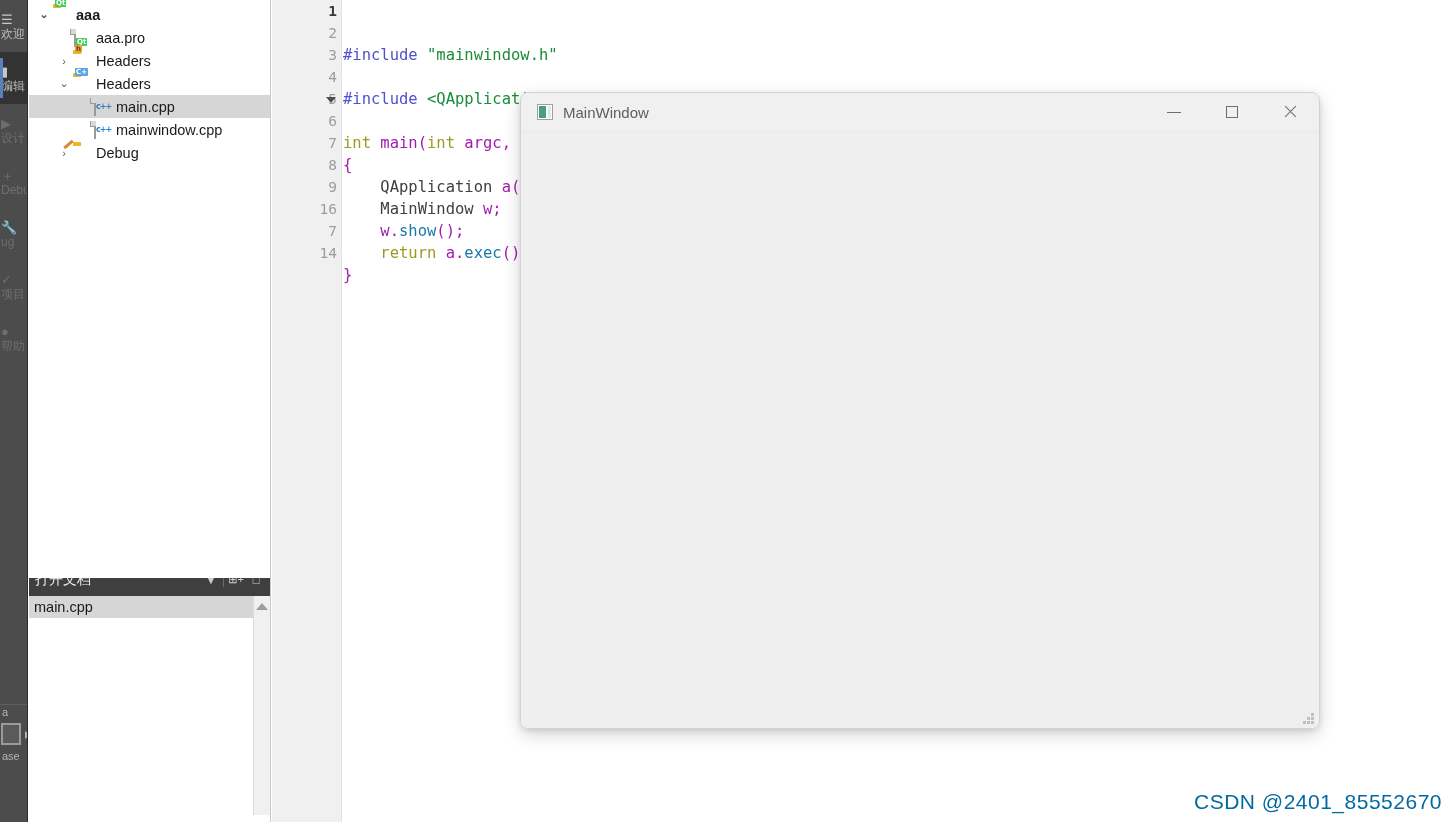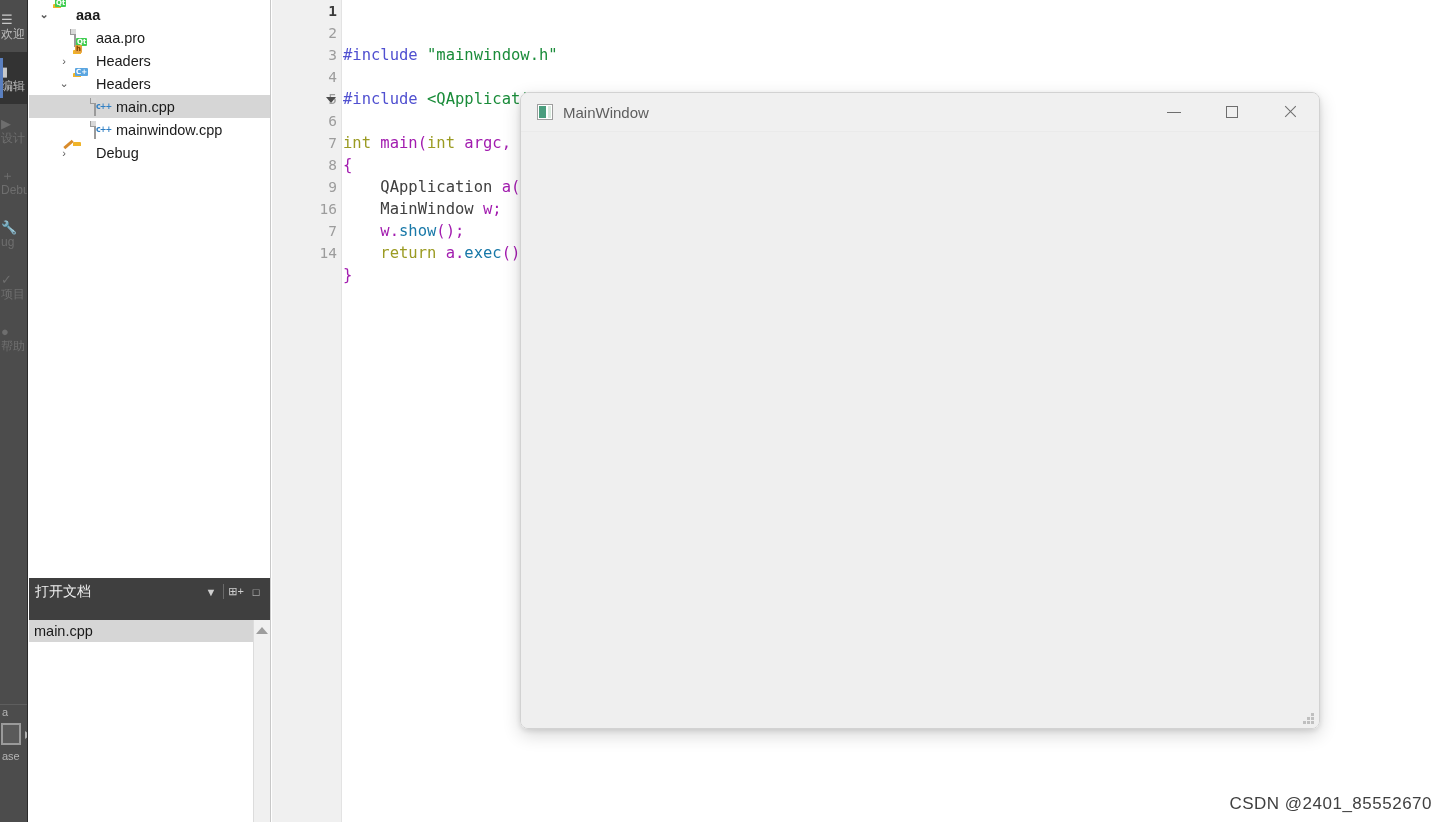--- a/index.html
+++ b/index.html
@@ -141,21 +141,21 @@
 
   
   .opendocs {
     position: absolute; left: 29px; top: 578px;
     width: 242px; height: 244px;
     background: #ffffff;
     border-right: 1px solid #c8c8c8;
     overflow: hidden;
   }
   .od-header {
-    height: 42px; background: #3f3f3f;
+    height: 18px; background: #3f3f3f;
     display: flex; align-items: center;
     padding: 0 4px 15px 6px;
     color: #f0f0f0; font-size: 14px;
   }
   .od-title { flex: 1; white-space: nowrap; }
   .od-btn {
     width: 20px; height: 20px;
     display: flex; align-items: center; justify-content: center;
     color: #cfcfcf; font-size: 11px;
   }
@@ -283,22 +283,22 @@
   .mw-grip {
     position: absolute; right: 4px; bottom: 3px;
     width: 12px; height: 12px;
   }
   .mw-grip i {
     position: absolute; width: 3px; height: 3px; background: #bfbfbf;
   }
 
   
   .watermark {
-    position: absolute; right: 14px; bottom: 8px;
-    font-size: 17px; color: #404040;
+    position: absolute; right: 4px; bottom: 8px;
+    font-size: 21px; color: #0369a1;
     font-family: "Liberation Sans", sans-serif;
     letter-spacing: 0.5px;
     user-select: none;
   }
 </style>
 </head>
 <body>
 
 <div id="root">
 

